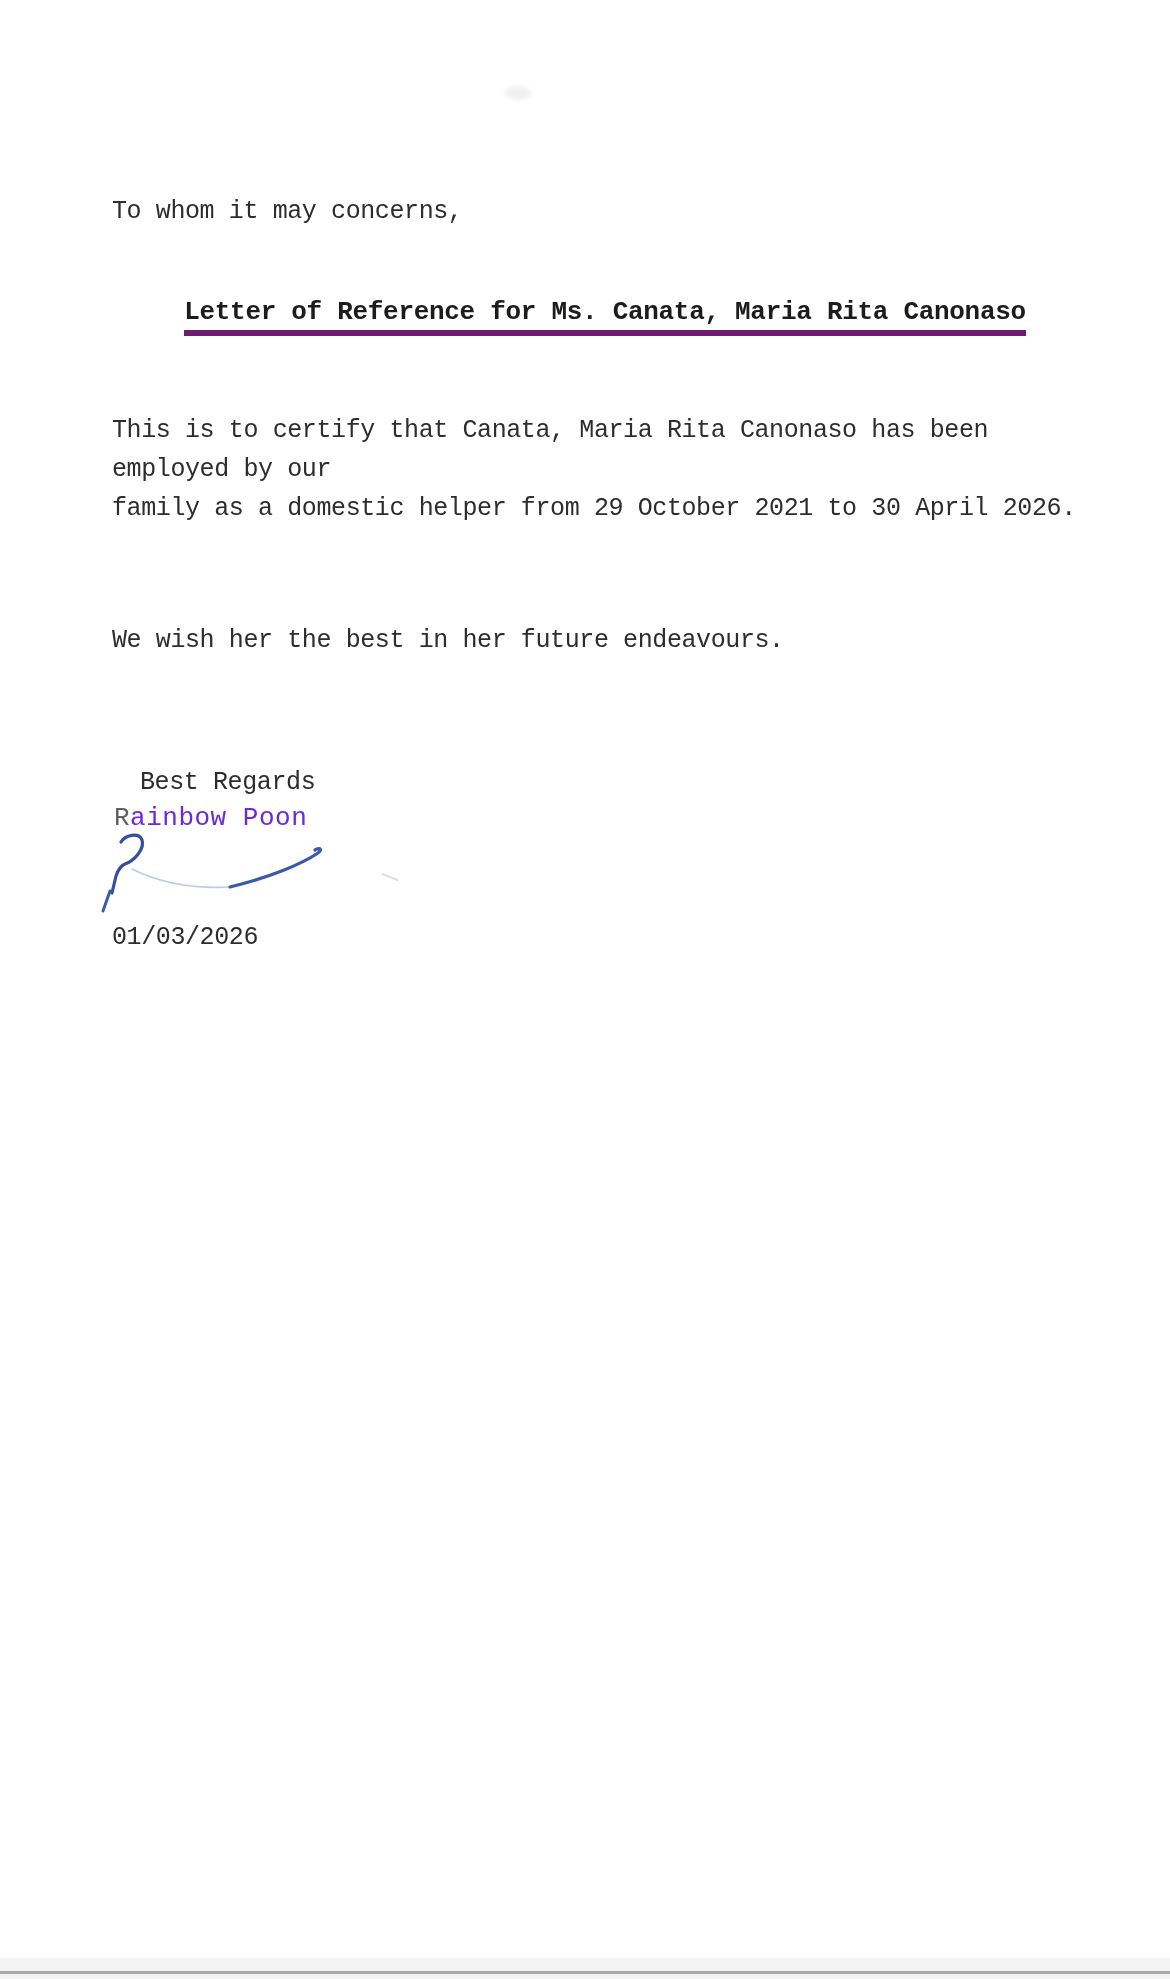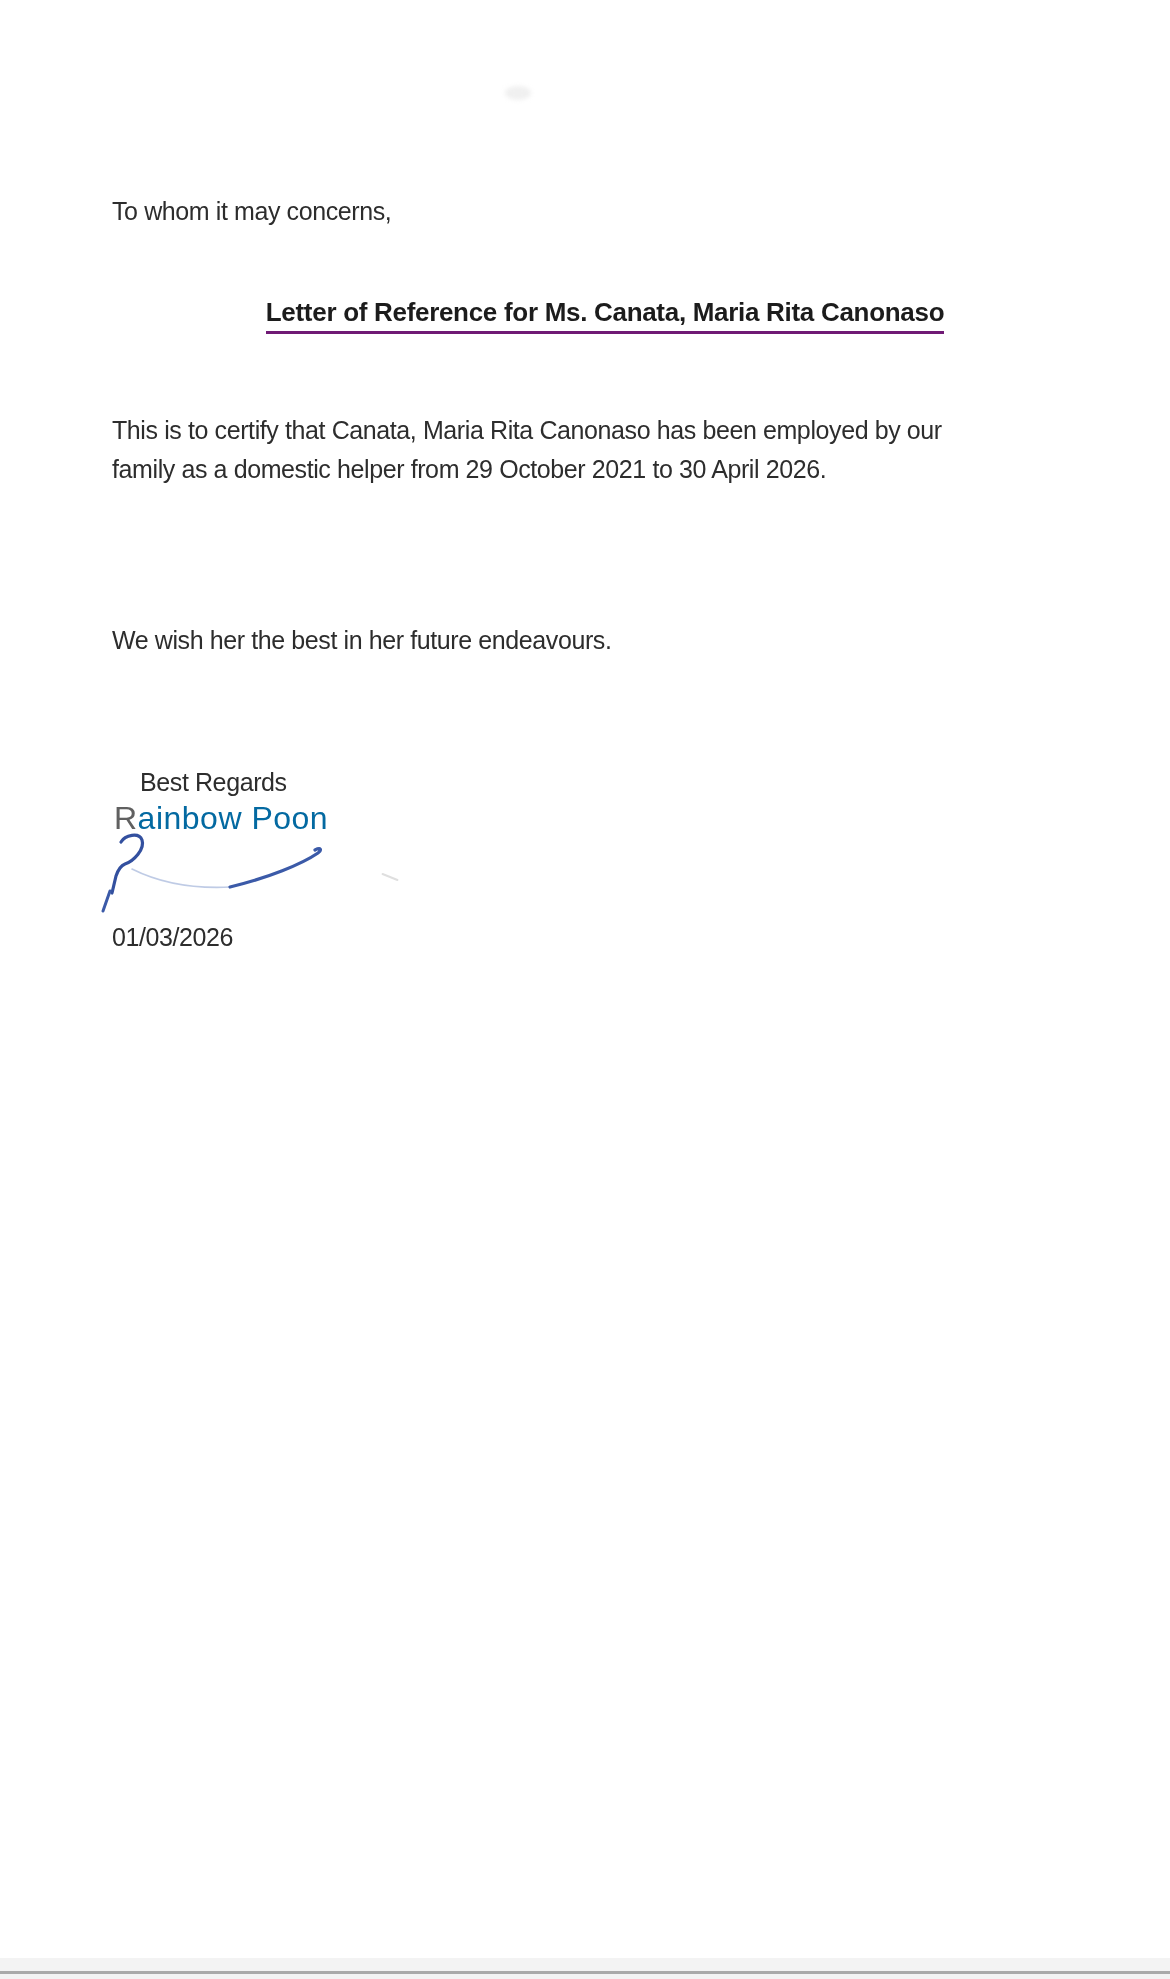--- a/index.html
+++ b/index.html
@@ -2,21 +2,21 @@
 <html><head>
 <meta charset="utf-8">
 <style>
   html, body { margin: 0; padding: 0; background: #ffffff; }
   .page {
     position: relative;
     width: 1170px;
     height: 1979px;
     background: #ffffff;
     overflow: hidden;
-    font-family: Liberation Sans, sans-serif;
+    font-family: Liberation Mono, monospace;
     color: #2d2d2d;
   }
   .textline, .para {
     position: absolute;
     font-size: 25px;
     line-height: 39px;
     letter-spacing: -0.4px;
     color: #2d2d2d;
   }
   .para { white-space: pre-line; width: 990px; }
@@ -26,34 +26,34 @@
     left: 20px; top: 297px;
     width: 1170px;
     text-align: center;
   }
   .title-text {
     display: inline-block;
     font-size: 26px;
     font-weight: bold;
     letter-spacing: -0.3px;
     color: #1c1c1c;
-    border-bottom: 3px solid #701a75;
+    border-bottom: 6px solid #701a75;
     padding-bottom: 3px;
   }
   .para-1 { left: 112px; top: 411px; }
   .para-2 { left: 112px; top: 545px; }
   .para-3 { left: 112px; top: 621px; }
   .closing { left: 112px; top: 763px; margin-left: 28px; }
   .faded-name {
     position: absolute;
     left: 114px; top: 801px;
-    font-size: 32px;
+    font-size: 26px;
     line-height: 34px;
     letter-spacing: 0.5px;
-    color: #0369a1;
+    color: #6d28d9;
     filter: blur(0.5px);
   }
   .faded-name::first-letter { color: #606060; }
   .signature-svg {
     position: absolute;
     left: 90px; top: 825px;
     width: 250px; height: 95px;
   }
   .date { left: 112px; top: 918px; }
   .smudge-top {

